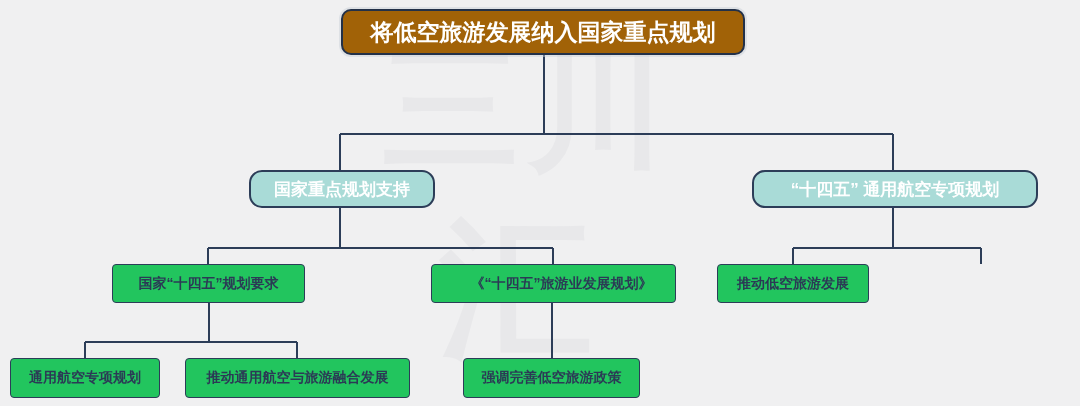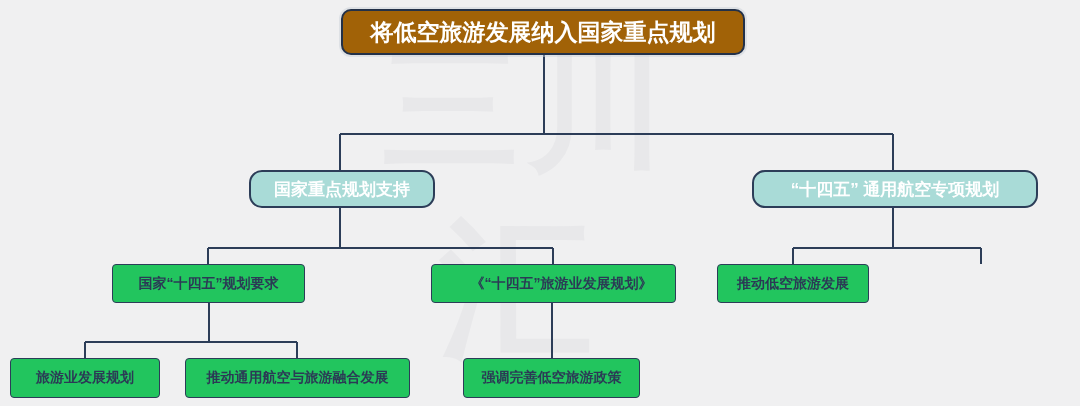--- a/index.html
+++ b/index.html
@@ -103,19 +103,19 @@
 
   <div class="node teal-node n-b1">“十四五” 通用航空专项规划</div>
 
   <div class="node plain-node n-b0c0">国家“十四五”规划要求</div>
 
   <div class="node plain-node n-b0c1">《“十四五”旅游业发展规划》</div>
 
   <div class="node plain-node n-b1c0">推动低空旅游发展</div>
 
 
-  <div class="node plain-node n-b0c0c0">旅游业发展规划</div>
+  <div class="node plain-node n-b0c0c0">通用航空专项规划</div>
 
   <div class="node plain-node n-b0c0c1">推动通用航空与旅游融合发展</div>
 
   <div class="node plain-node n-b0c1c0">强调完善低空旅游政策</div>
 
 </div>
 
 </body></html>

